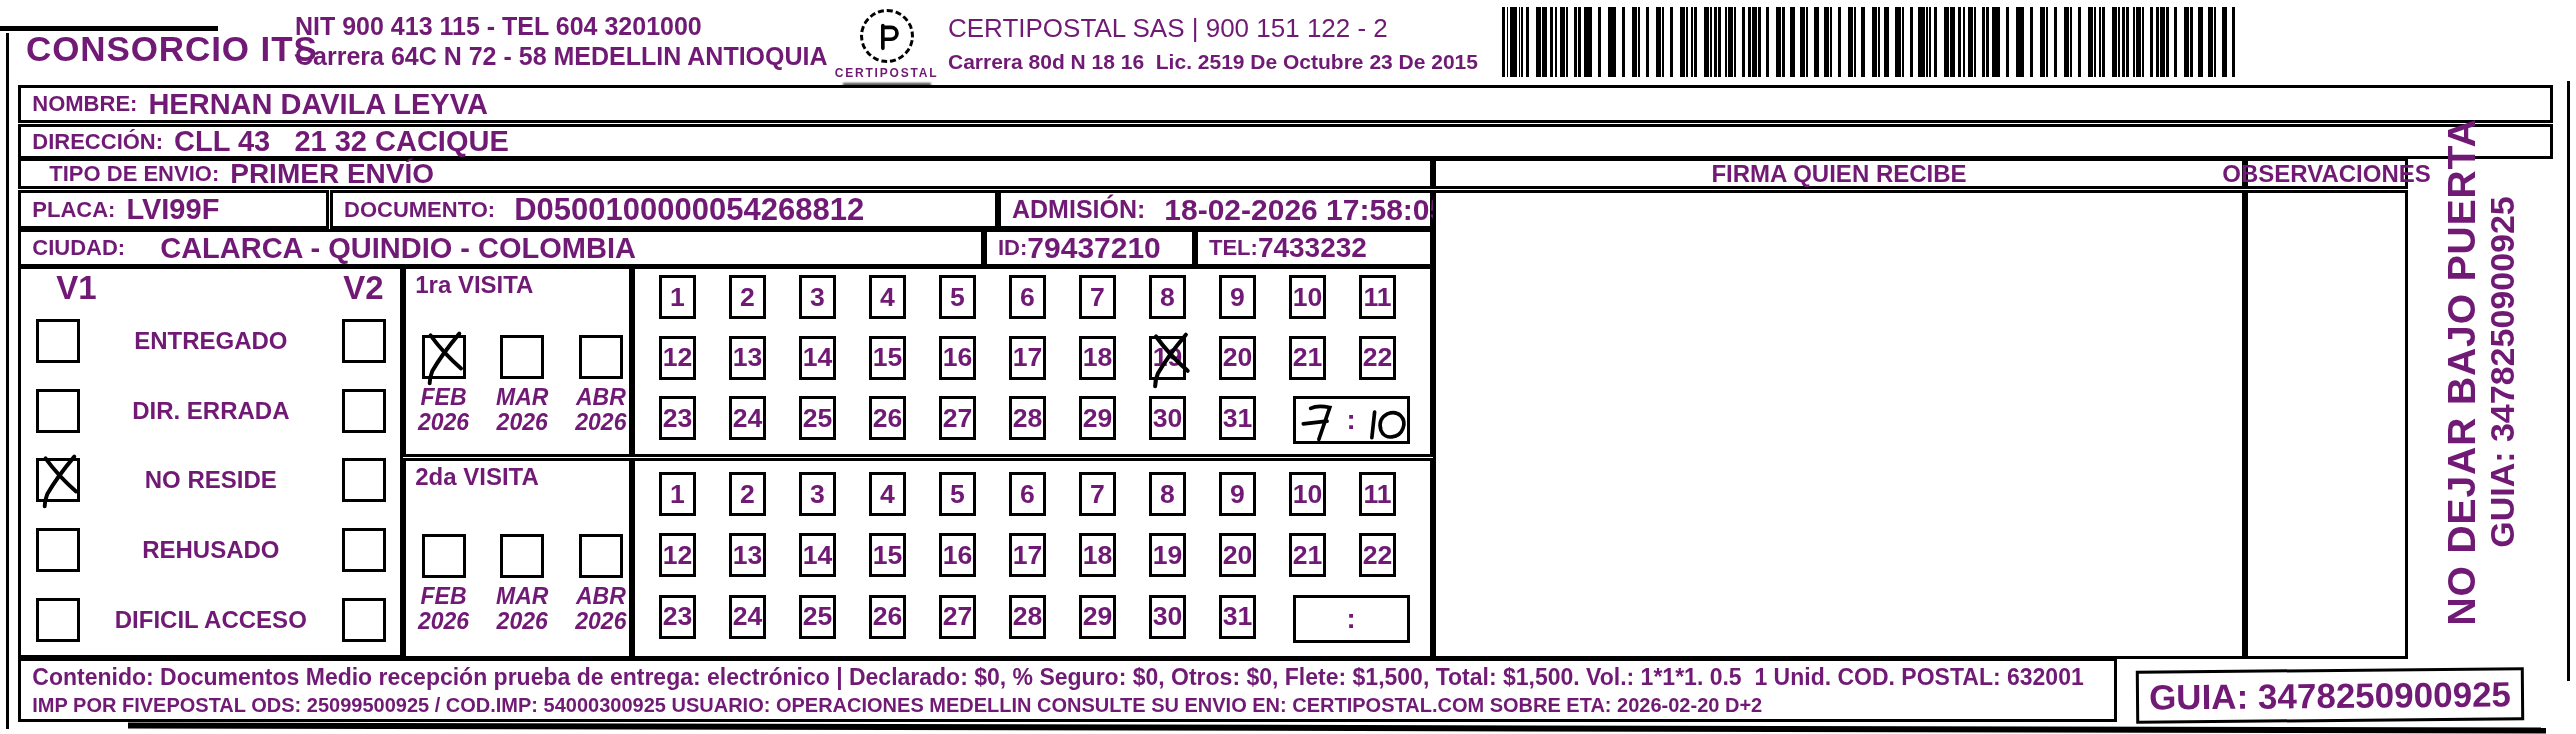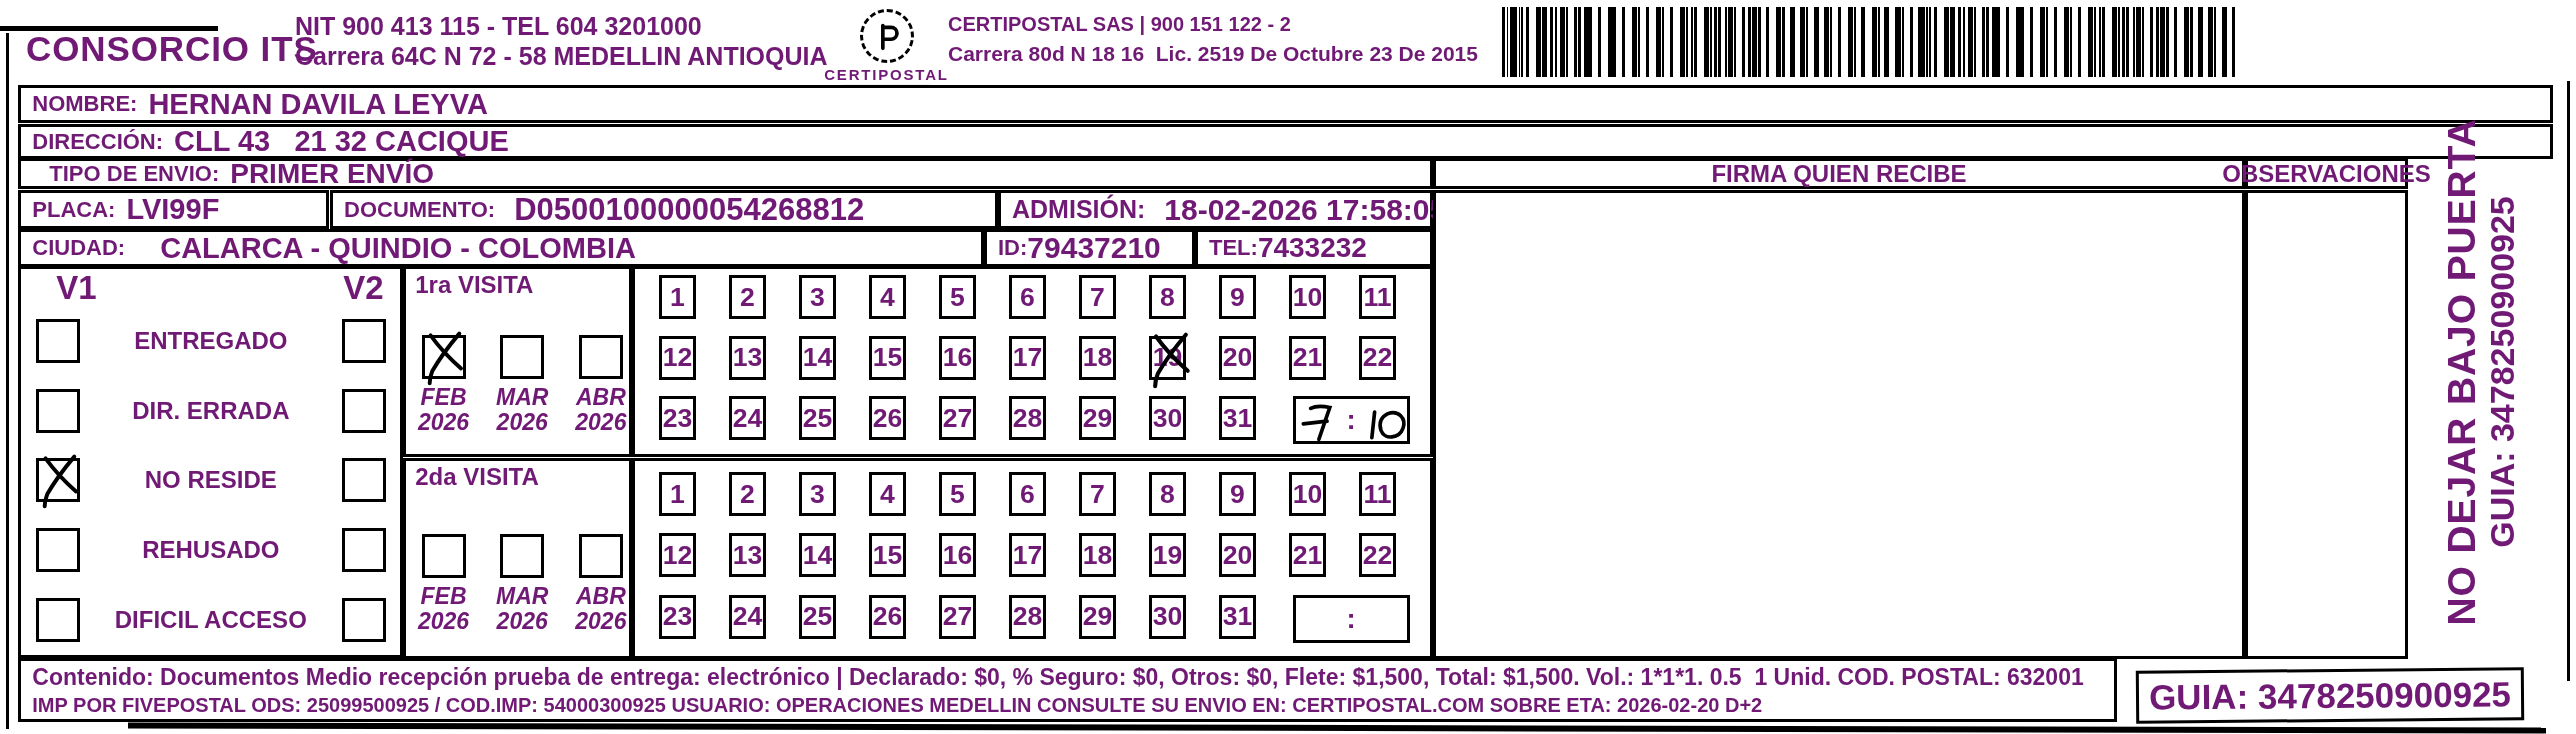--- a/index.html
+++ b/index.html
@@ -6,26 +6,26 @@
   .page{position:relative;width:2576px;height:734px;background:#fff;color:#701a75;
         font-family:"Liberation Sans",sans-serif;overflow:hidden;}
   .abs{position:absolute;}
   .cell{position:absolute;border:3.7px solid #000;box-sizing:border-box;background:#fff;
         display:flex;align-items:center;overflow:visible;}
   .lbl{font-weight:bold;white-space:pre;}
   .val{font-weight:bold;white-space:pre;}
   
   .company{font-size:35px;font-weight:600;letter-spacing:0.9px;}
   .hinfo{font-size:25px;font-weight:bold;line-height:30px;white-space:pre;}
-  .partner1{font-size:20px;font-weight:bold;white-space:pre;}
+  .partner1{font-size:26px;font-weight:normal;white-space:pre;}
   .partner2{font-size:21px;font-weight:bold;white-space:pre;margin-top:6.4px;}
   .logo-wrap{position:absolute;left:818px;top:9.2px;width:137px;text-align:center;}
   .logo-circle{width:48px;height:48px;border:3.7px dashed #000;border-radius:50%;
                margin:0 auto;display:flex;align-items:center;justify-content:center;}
-  .logo-caption{font-size:15px;font-weight:bold;letter-spacing:1.8px;margin-top:2.7px;}
+  .logo-caption{font-size:12px;font-weight:bold;letter-spacing:1.8px;margin-top:2.7px;}
   .logo-smudge{width:88px;height:3.7px;background:#444;margin:2.7px auto 0;filter:blur(0.9px);}
   .barcode{position:absolute;left:1502px;top:7.3px;width:733px;height:70px;
     background-image:
       repeating-linear-gradient(90deg,transparent 0 8.2px,#000 8.2px 11px,transparent 11px 19px,#000 19px 21px,transparent 21px 34px),
       repeating-linear-gradient(90deg,#000 0 2.7px,#fff 2.7px 4.6px,#000 4.6px 5.5px,#fff 5.5px 10px,#000 10px 14.7px,#fff 14.7px 16.5px,#000 16.5px 18.3px,#fff 18.3px 24px);}
   
   .rowpad{padding-left:11px;}
   .f24{font-size:22px;text-align:center;} .f27{font-size:25px;}
   .f31{font-size:28px;} .f32{font-size:29px;} .f33{font-size:30px;} .f34{font-size:31px;}
   .gap12{margin-left:11px;} .gap20{margin-left:19px;}

